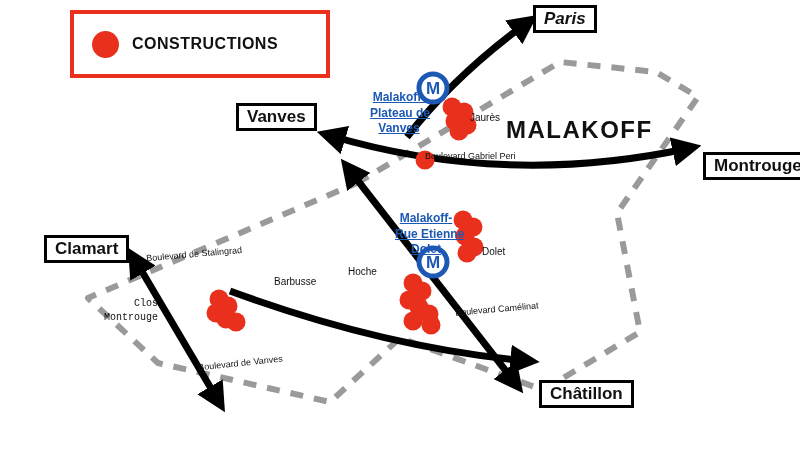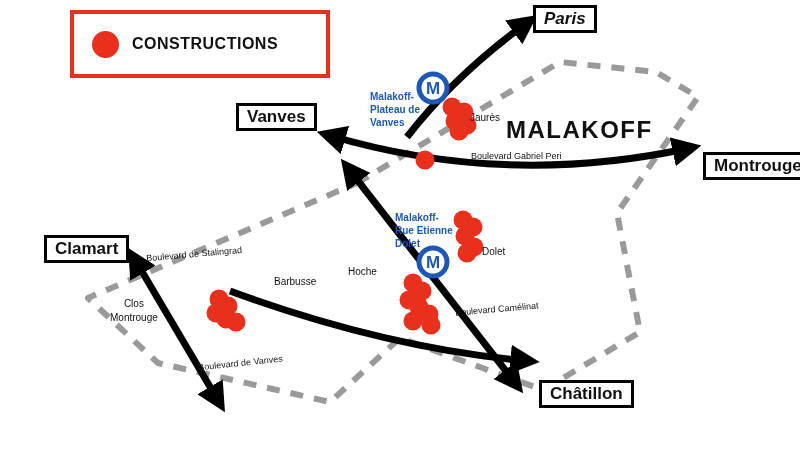--- a/index.html
+++ b/index.html
@@ -28,22 +28,23 @@
     position:absolute; background:#fff; border:3px solid #000;
     font-weight:bold; font-size:17px; padding:1px 8px; z-index:4; white-space:nowrap;
   }
 
   
   .txt { position:absolute; z-index:3; white-space:nowrap; }
   .area-label { font-size:24px; font-weight:600; letter-spacing:1.5px; }
   .street-label { font-size:9px; color:#111; }
   .place-label { font-size:10px; color:#111; }
   .metro-label {
-    font-size:10px; font-weight:bold; line-height:1.3; text-align:left;
+    font-size:12px; font-weight:bold; line-height:1.3; text-align:center;
     color:var(--metro-blue,#1d58b5);
+    text-decoration:underline;
   }
 
   .construction-dot { fill:var(--construction,#e8301d); }
   .metro-ring { fill:#ffffff; stroke:var(--metro-blue,#1d58b5); stroke-width:5; }
   .metro-letter {
     fill:var(--metro-blue,#1d58b5); font-family:"Liberation Sans",sans-serif;
     font-weight:bold; font-size:17px; text-anchor:middle;
   }
   .boundary { fill:none; stroke:var(--boundary-gray,#9a9a9a); stroke-width:6;
     stroke-dasharray:13 11; stroke-linejoin:round; }
@@ -111,30 +112,30 @@
   </div>
 
   <div class="city-box" style="left:533px; top:5px;font-style:italic;">Paris</div>
   <div class="city-box" style="left:236px; top:103px;">Vanves</div>
   <div class="city-box" style="left:703px; top:152px;">Montrouge</div>
   <div class="city-box" style="left:44px;  top:235px;">Clamart</div>
   <div class="city-box" style="left:539px; top:380px;text-align:center;">Châtillon</div>
 
   <div class="txt area-label" style="left:506px; top:116px;">MALAKOFF</div>
 
-  <div class="txt street-label" style="left:471px; top:151px;">Boulevard Gabriel Peri</div>
+  <div class="txt street-label" style="left:425px; top:151px;">Boulevard Gabriel Peri</div>
   <div class="txt street-label" style="left:146px; top:249px; transform:rotate(-5deg);">Boulevard de Stalingrad</div>
   <div class="txt street-label" style="left:198px; top:358px; transform:rotate(-6deg);">Boulevard de Vanves</div>
   <div class="txt street-label" style="left:455px; top:304px; transform:rotate(-5deg);">Boulevard Camélinat</div>
 
   <div class="txt place-label" style="left:470px; top:112px;">Jaurès</div>
   <div class="txt place-label" style="left:274px; top:276px;">Barbusse</div>
   <div class="txt place-label" style="left:348px; top:266px;">Hoche</div>
   <div class="txt place-label" style="left:482px; top:246px;">Dolet</div>
-  <div class="txt place-label" style="left:110px; top:297px; text-align:center; line-height:1.35;">
+  <div class="txt place-label" style="left:104px; top:297px; text-align:right; line-height:1.35;font-family:Liberation Mono, monospace;">
     <div>Clos</div>
     <div>Montrouge</div>
   </div>
 
   <div class="txt metro-label" style="left:370px; top:90px; width:58px;">
     <div>Malakoff-</div>
     <div>Plateau de</div>
     <div>Vanves</div>
   </div>
   <div class="txt metro-label" style="left:395px; top:211px; width:62px;">

